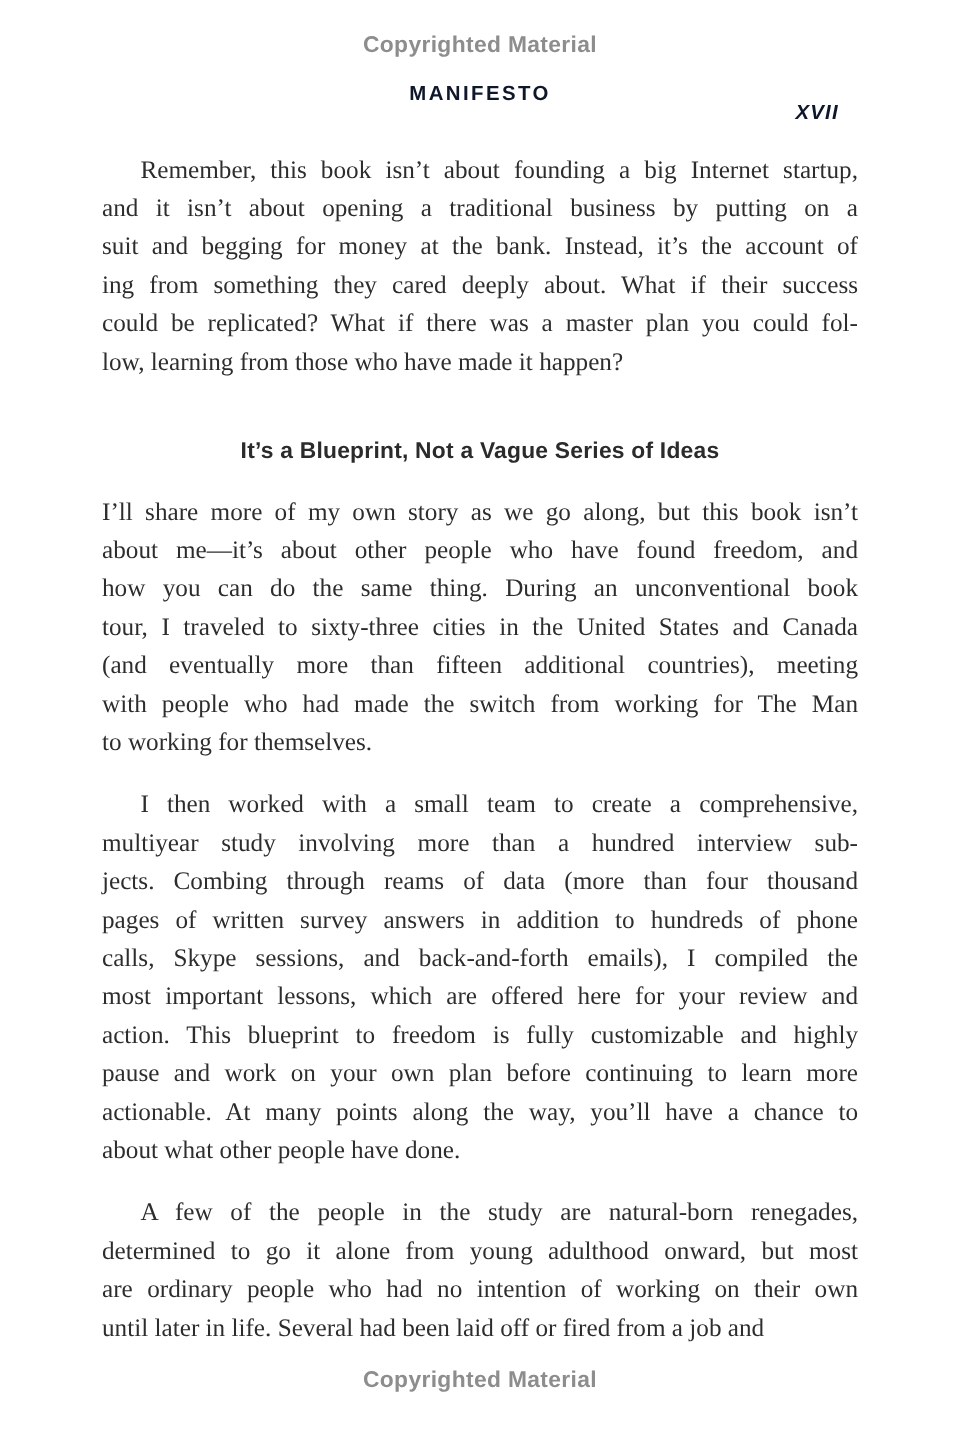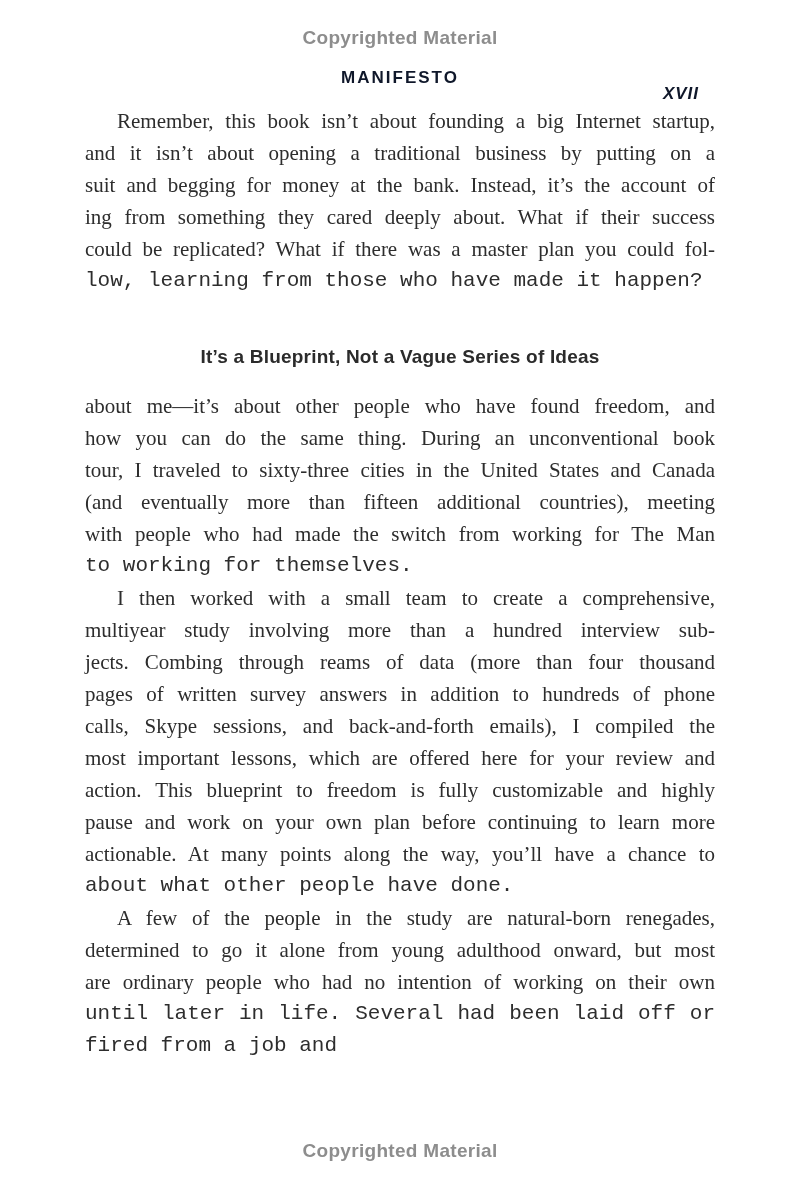--- a/index.html
+++ b/index.html
@@ -63,22 +63,22 @@
     font-size: 21px;
     line-height: 32px;
     color: #2d2d2d;
   }
   .paragraph { margin: 0; }
   .line {
     text-align: justify;
     text-align-last: justify;
     white-space: normal;
   }
-  .line.last { text-align-last: left; font-family: Liberation Mono, monospace; }
-  .paragraph.indent .line:first-child { text-indent: 32px; }
+  .line.last { text-align-last: left; }
+  .paragraph.indent .line:first-child { text-indent: 32px; margin-top: 20px; }
 
   .section-heading {
     margin: 44px 0 17px 0;
     font-family: "Liberation Sans", sans-serif;
     font-weight: bold;
     font-size: 19px;
     line-height: 32px;
     color: #2b2b2b;
     text-align: center;
     letter-spacing: 0.2px;
@@ -103,20 +103,21 @@
           <div class="line">and it isn’t about opening a traditional business by putting on a</div>
           <div class="line">suit and begging for money at the bank. Instead, it’s the account of</div>
           <div class="line">ing from something they cared deeply about. What if their success</div>
           <div class="line">could be replicated? What if there was a master plan you could fol-</div>
           <div class="line last">low, learning from those who have made it happen?</div>
         </div>
       </div>
     <h2 class="section-heading">It’s a Blueprint, Not a Vague Series of Ideas</h2>
     <div id="paras-rest">
         <div class="paragraph">
+          <div class="line">I’ll share more of my own story as we go along, but this book isn’t</div>
           <div class="line">about me—it’s about other people who have found freedom, and</div>
           <div class="line">how you can do the same thing. During an unconventional book</div>
           <div class="line">tour, I traveled to sixty-three cities in the United States and Canada</div>
           <div class="line">(and eventually more than fifteen additional countries), meeting</div>
           <div class="line">with people who had made the switch from working for The Man</div>
           <div class="line last">to working for themselves.</div>
         </div>
         <div class="paragraph indent">
           <div class="line">I then worked with a small team to create a comprehensive,</div>
           <div class="line">multiyear study involving more than a hundred interview sub-</div>

